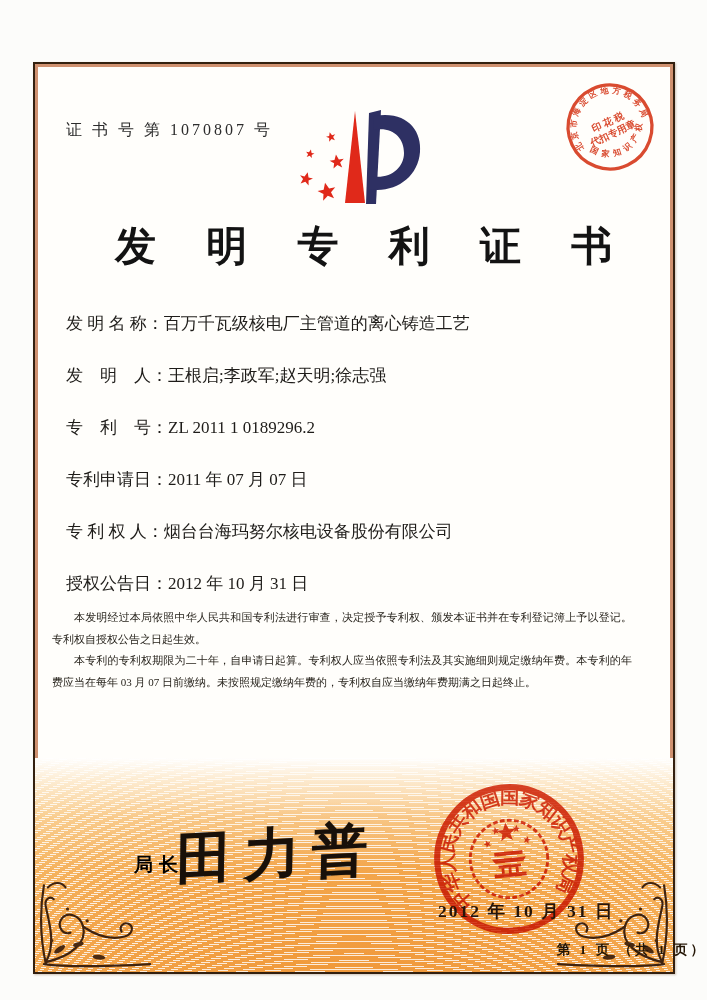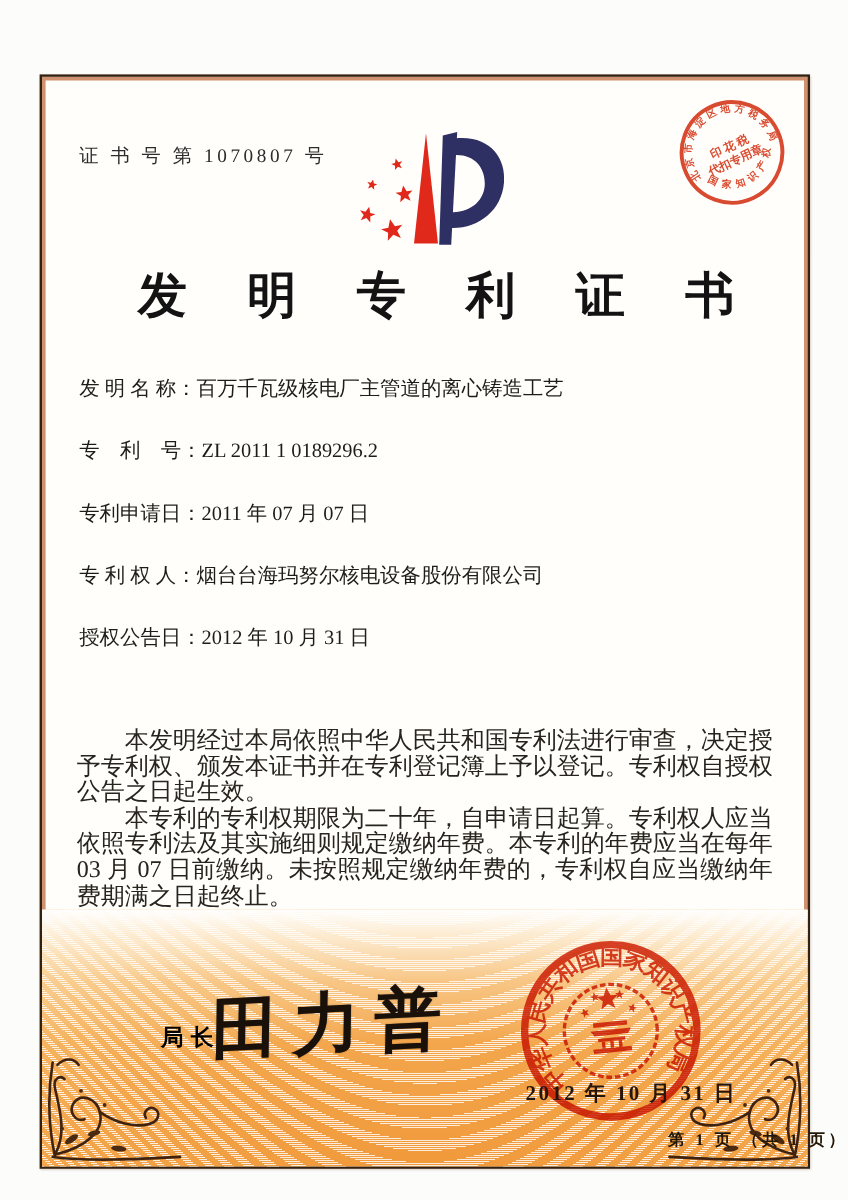--- a/index.html
+++ b/index.html
@@ -32,22 +32,22 @@
   .logo{position:absolute;left:296px;top:108px;width:132px;height:98px;}
   .title{
     position:absolute;left:0;right:0;top:219px;text-align:center;
     font-size:41px;font-weight:700;color:#131313;
     letter-spacing:20px;text-indent:20px;padding-left:20px;
   }
   .fields{position:absolute;left:66px;top:314px;width:566px;}
   .field{font-size:17px;line-height:19px;margin-bottom:33px;color:#1e1c19;font-weight:500;white-space:nowrap;}
   .field .lab{display:inline-block;text-align:right;}
   .paras{
-    position:absolute;left:64px;top:607px;width:580px;
-    font-size:20px;line-height:21.6px;color:#28241d;
+    position:absolute;left:52px;top:607px;width:580px;
+    font-size:11px;line-height:21.6px;color:#28241d;
     text-align:justify;
   }
   .paras p{margin:0;text-indent:2em;}
   .sign-title{
     position:absolute;left:134px;top:852px;font-size:19px;
     letter-spacing:6px;color:#000000;font-weight:600;z-index:5;
   }
   .sign-name{
     position:absolute;left:176px;top:824px;font-size:56px;line-height:60px;
     letter-spacing:12px;color:#181009;font-weight:700;z-index:5;
@@ -130,20 +130,21 @@
     <use href="#star" transform="translate(41,54) scale(0.75) rotate(-8)"></use>
     <use href="#star" transform="translate(10,71) scale(0.7) rotate(14)"></use>
     <use href="#star" transform="translate(31,84) scale(0.95) rotate(-12)"></use>
   </g>
 </svg>
 
 <div class="title">发 明 专 利 证 书</div>
 
 <div class="fields">
   <div class="field"><span class="lab">发 明 名 称：</span><span>百万千瓦级核电厂主管道的离心铸造工艺</span></div>
+  <div class="field"><span class="lab">发　明　人：</span><span>王根启;李政军;赵天明;徐志强</span></div>
   <div class="field"><span class="lab">专　利　号：</span><span>ZL 2011 1 0189296.2</span></div>
   <div class="field"><span class="lab">专利申请日：</span><span>2011 年 07 月 07 日</span></div>
   <div class="field"><span class="lab">专 利 权 人：</span><span>烟台台海玛努尔核电设备股份有限公司</span></div>
   <div class="field"><span class="lab">授权公告日：</span><span>2012 年 10 月 31 日</span></div>
 </div>
 
 <div class="paras">
   <p>本发明经过本局依照中华人民共和国专利法进行审查，决定授予专利权、颁发本证书并在专利登记簿上予以登记。专利权自授权公告之日起生效。</p>
   <p>本专利的专利权期限为二十年，自申请日起算。专利权人应当依照专利法及其实施细则规定缴纳年费。本专利的年费应当在每年 03 月 07 日前缴纳。未按照规定缴纳年费的，专利权自应当缴纳年费期满之日起终止。</p>
 </div>

